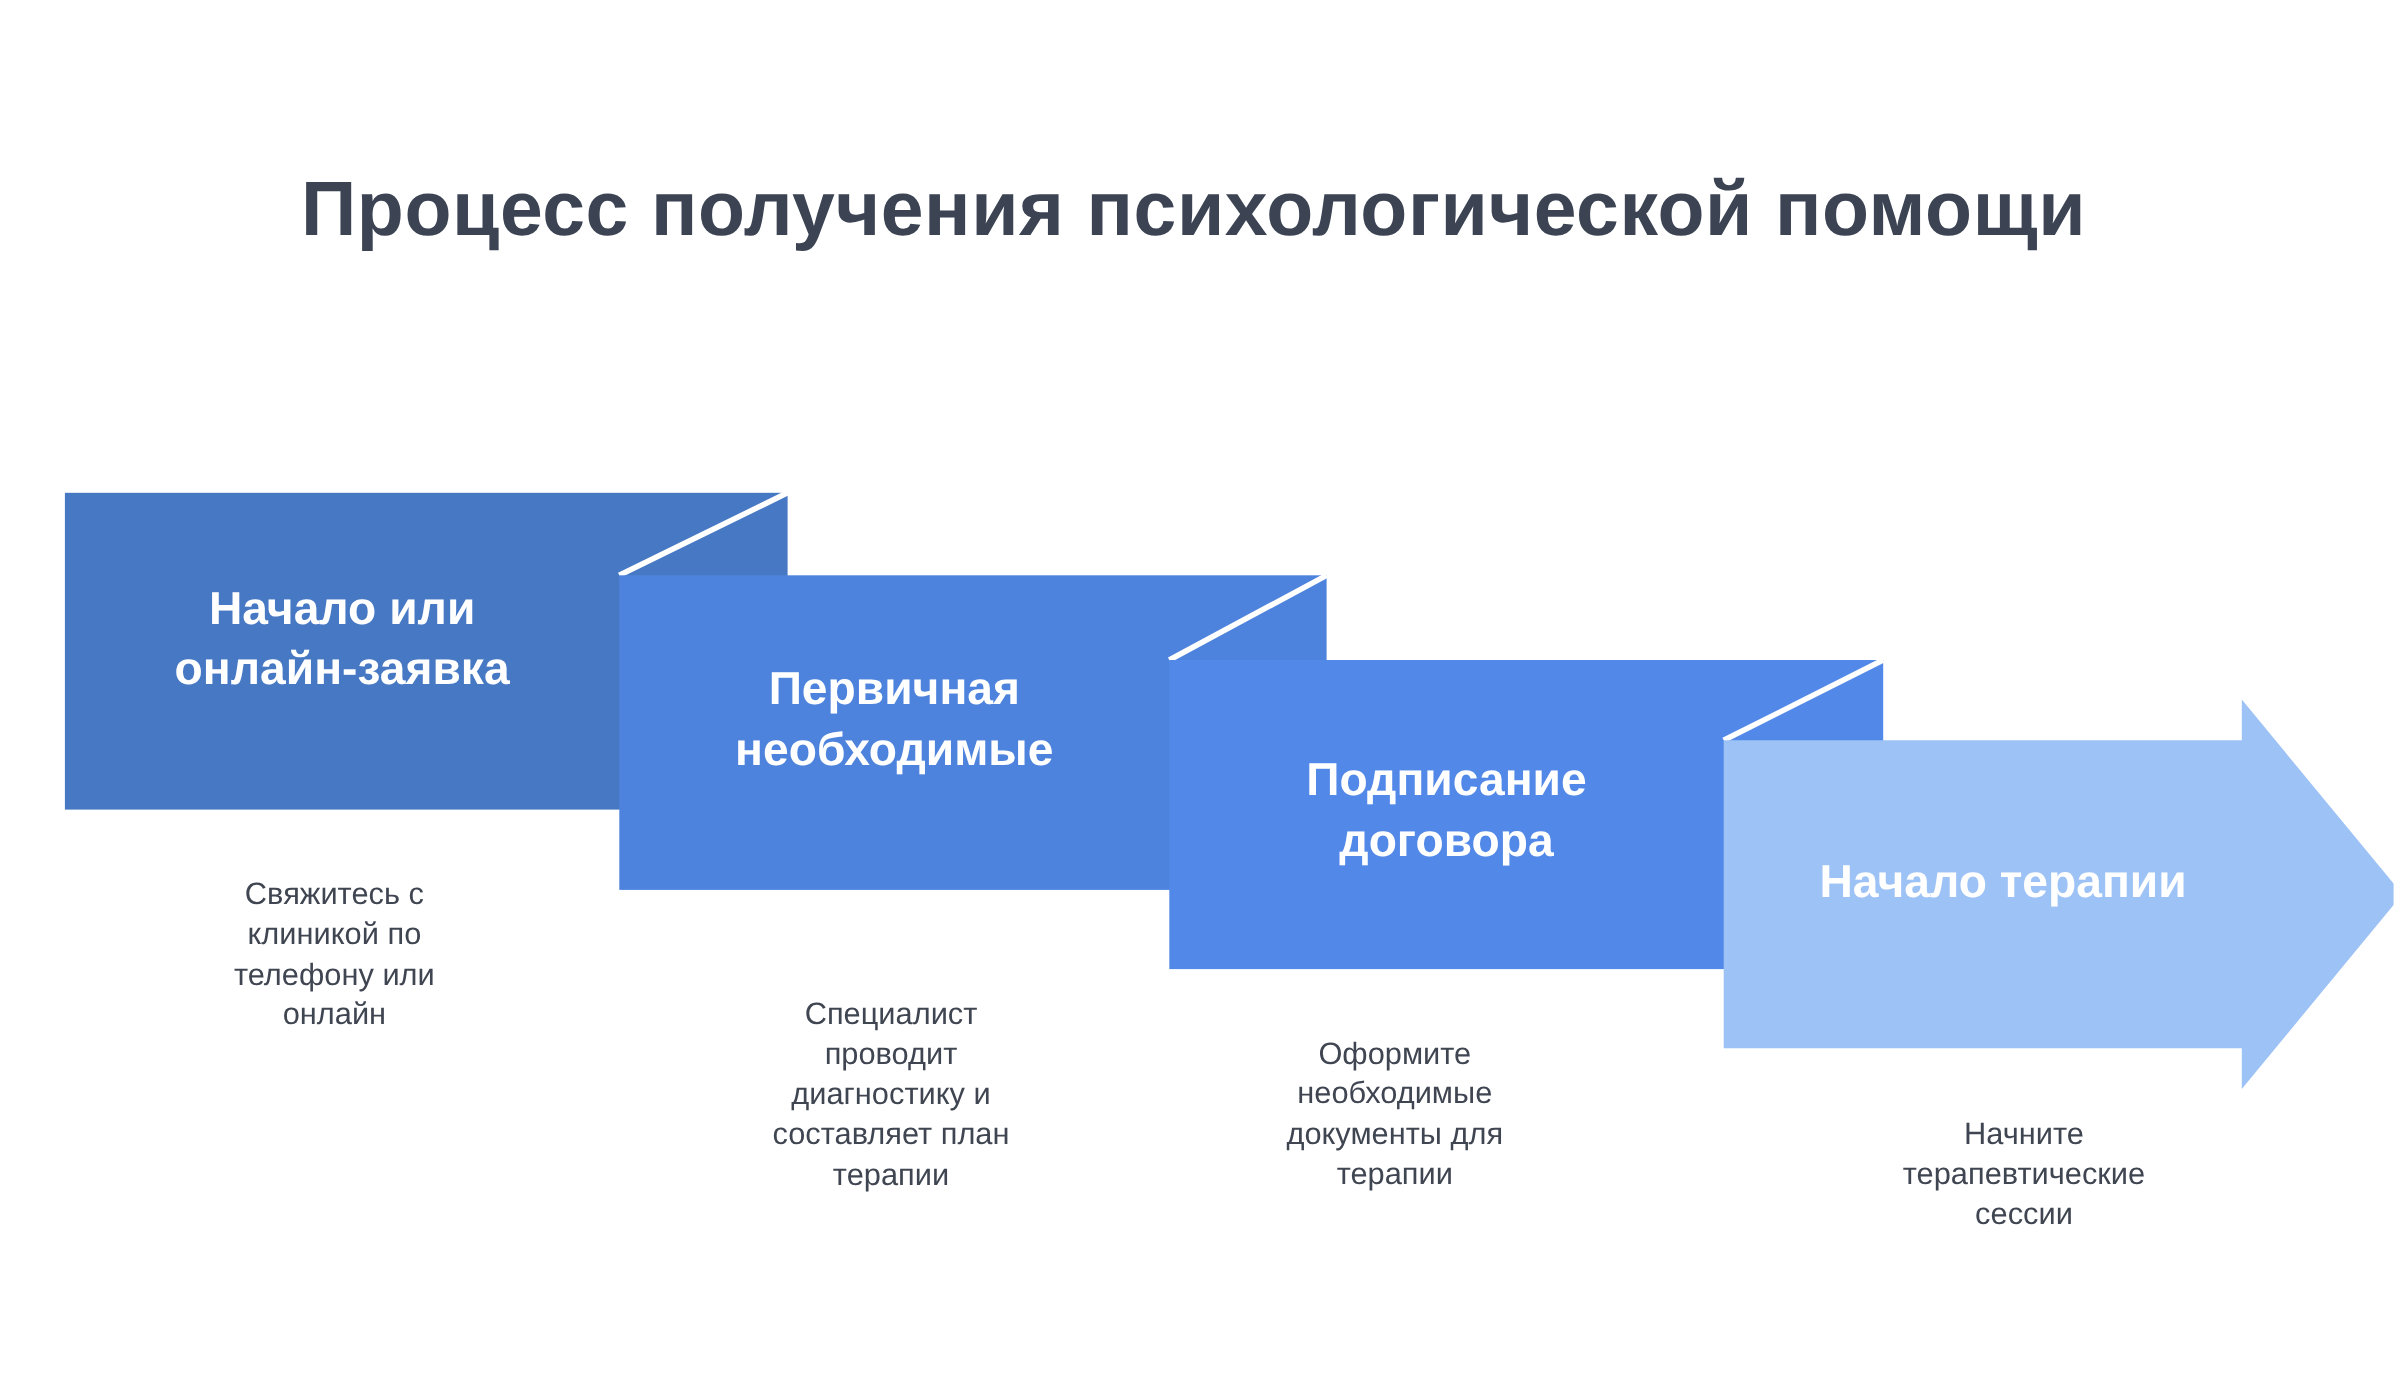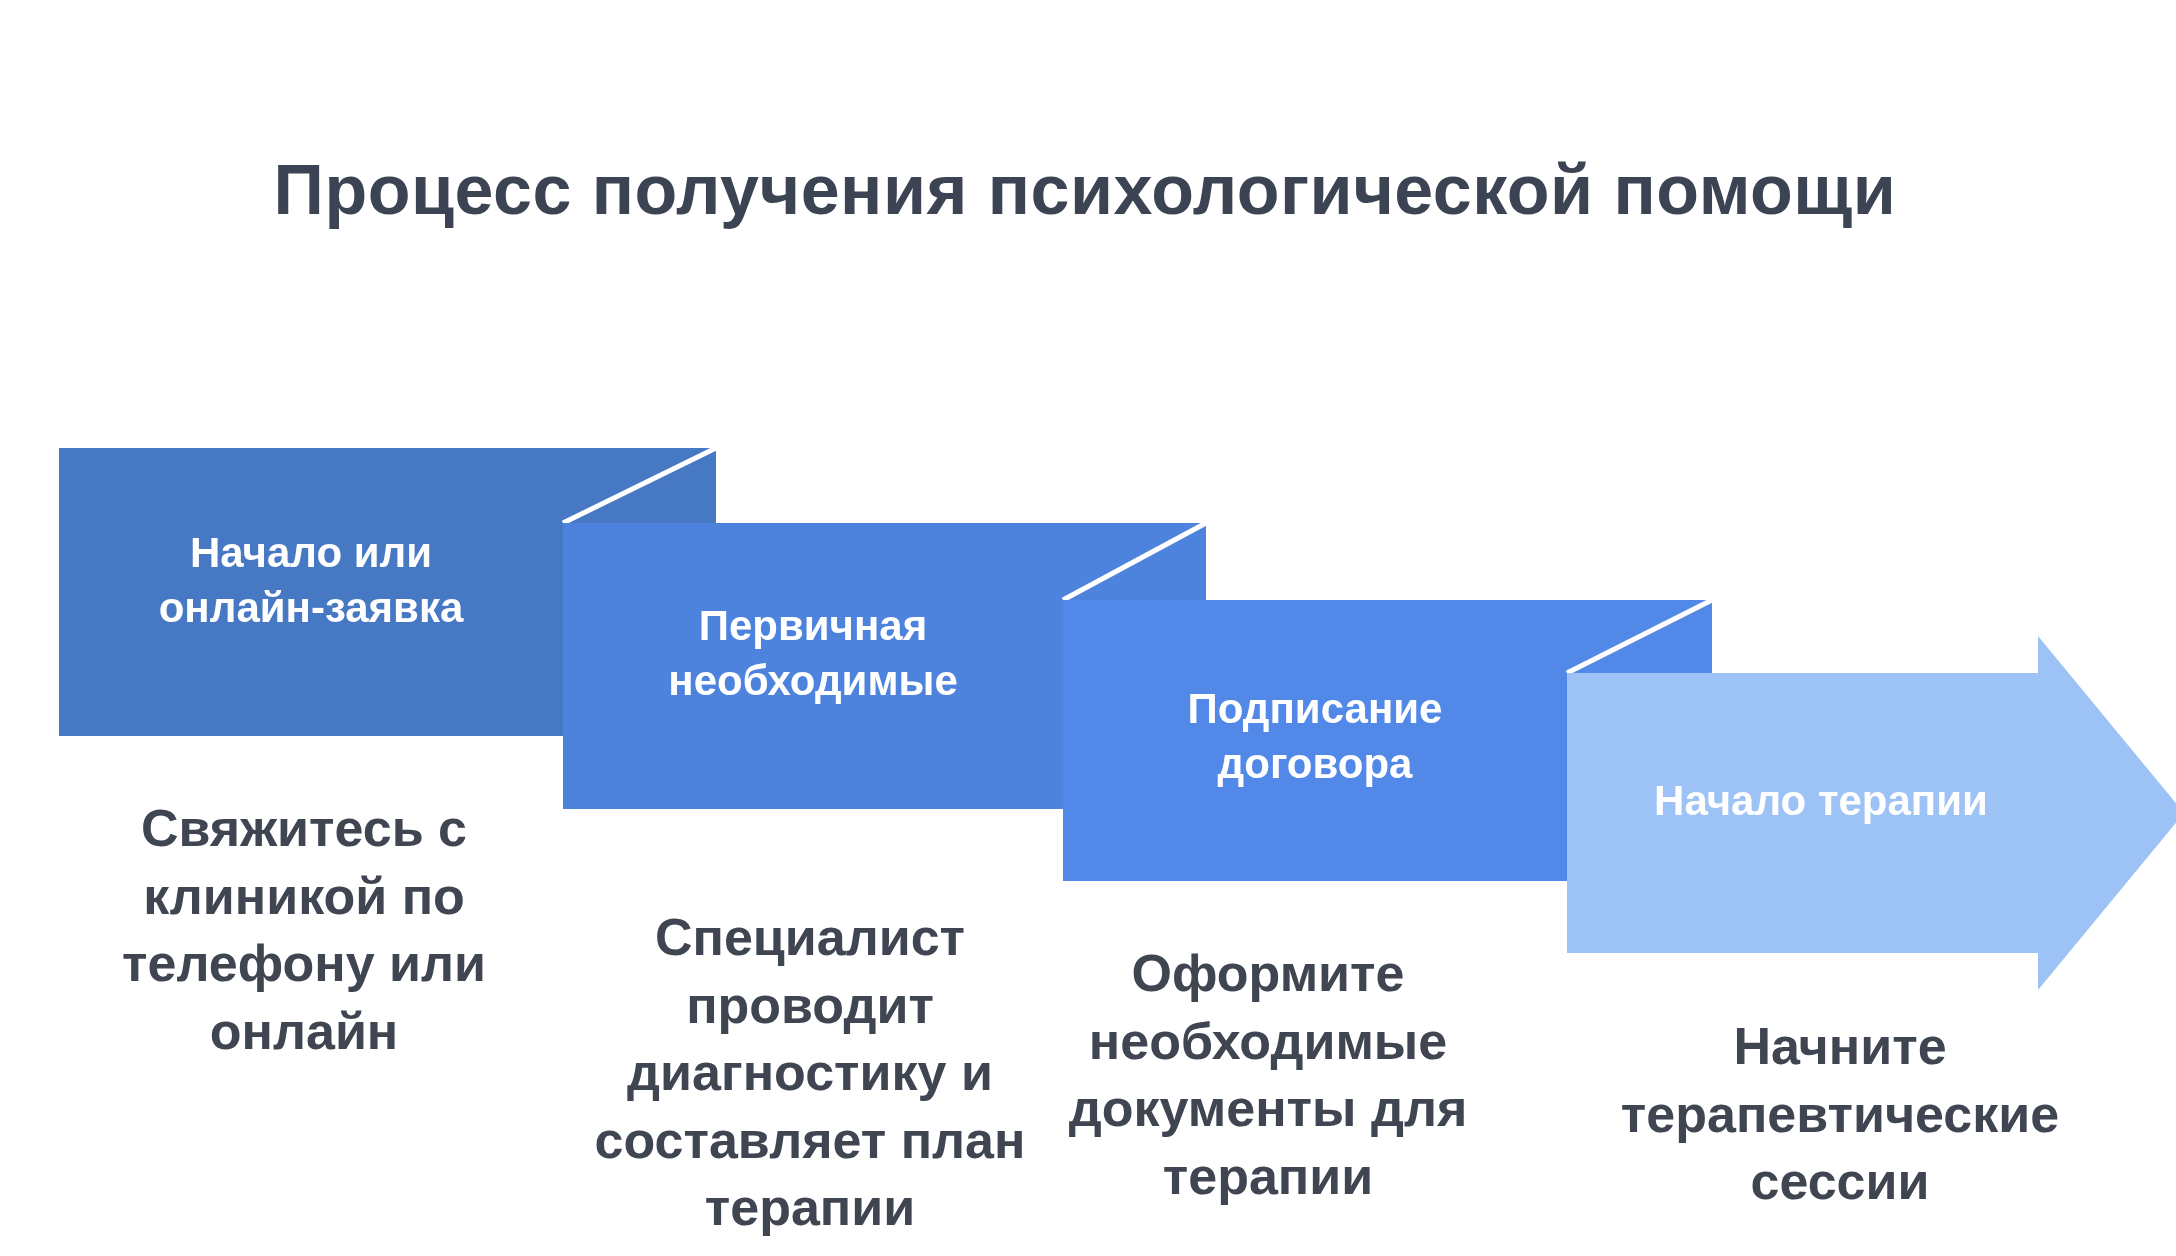--- a/index.html
+++ b/index.html
@@ -31,22 +31,22 @@
     font-size: 42px;
     font-weight: 700;
     color: #ffffff;
     line-height: 1.31;
     white-space: pre-line;
   }
   .step-desc {
     position: absolute;
     width: 440px;
     text-align: center;
-    font-size: 52px;
-    font-weight: 700;
+    font-size: 28px;
+    font-weight: 400;
     color: #3F4551;
     line-height: 1.3;
     white-space: pre-line;
   }
   #label-1 { left: 41px;   top: 525px; }
   #label-2 { left: 543px;  top: 598px; }
   #label-3 { left: 1045px; top: 681px; }
   #label-4 { left: 1551px; top: 773px; }
   #desc-1  { left: 44px;   top: 795px; }
   #desc-2  { left: 550px;  top: 904px; }

